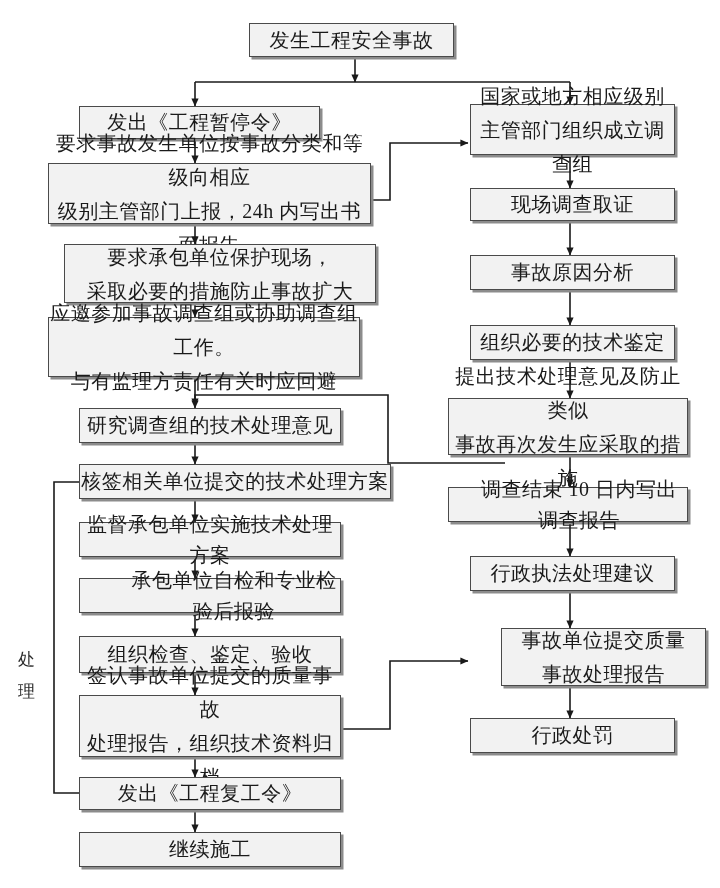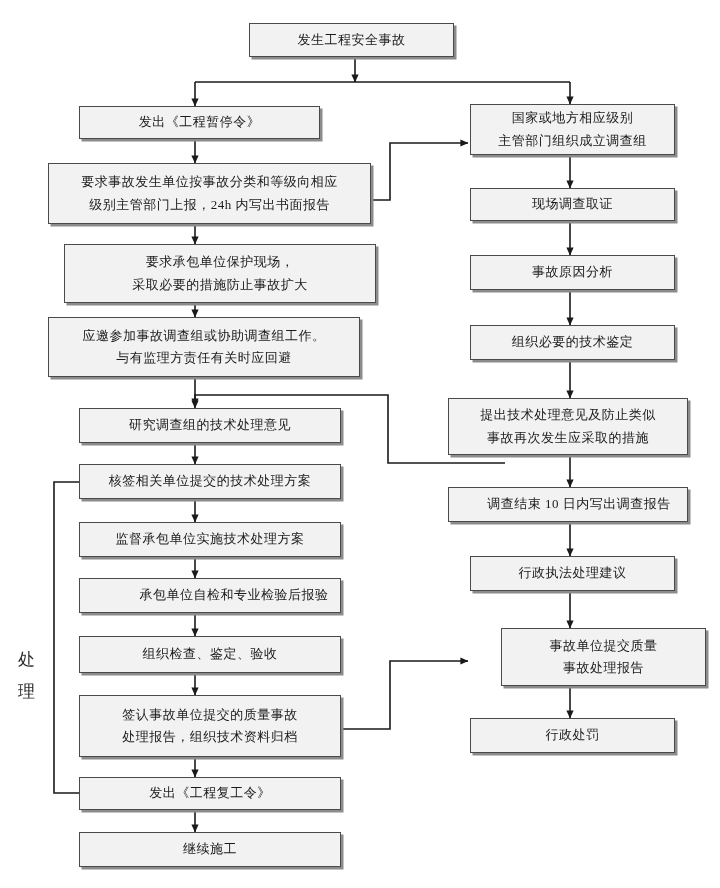--- a/index.html
+++ b/index.html
@@ -27,21 +27,21 @@
     box-sizing: border-box;
     background: #f2f2f2;
     border: 1px solid #4a4a4a;
     box-shadow: 2.5px 2.5px 0 0 #8c8c8c;
     display: flex;
     flex-direction: column;
     align-items: center;
     justify-content: center;
     text-align: center;
     color: #1a1a1a;
-    font-size: 13px;
+    font-size: 20px;
     line-height: 1.55;
     letter-spacing: 0.5px;
     white-space: pre-line;
     z-index: 2;
   }
   .node.two-line { line-height: 1.7; }
   .side-label {
     position: absolute;
     display: flex;
     flex-direction: column;
@@ -112,21 +112,21 @@
 级别主管部门上报，24h 内写出书面报告</div>
 
   <div class="node two-line" style="left:48px; top:244px; width:312px; height:59px;margin-left:16px;">要求承包单位保护现场，
 采取必要的措施防止事故扩大</div>
 
   <div class="node two-line" style="left:48px; top:317px; width:312px; height:60px;">应邀参加事故调查组或协助调查组工作。
 与有监理方责任有关时应回避</div>
 
   <div class="node" style="left:79px; top:408px; width:262px; height:35px;">研究调查组的技术处理意见</div>
 
-  <div class="node" style="left:79px; top:464px; width:262px; height:35px;">核签相关单位提交的技术处理方案</div>
+  <div class="node" style="left:79px; top:464px; width:312px; height:35px;">核签相关单位提交的技术处理方案</div>
 
   <div class="node" style="left:79px; top:522px; width:262px; height:35px;text-align:center;">监督承包单位实施技术处理方案</div>
 
   <div class="node" style="left:79px; top:578px; width:262px; height:35px;padding-left:48px;">承包单位自检和专业检验后报验</div>
 
   <div class="node" style="left:79px; top:636px; width:262px; height:37px;">组织检查、鉴定、验收</div>
 
   <div class="node two-line" style="left:79px; top:695px; width:262px; height:62px;">签认事故单位提交的质量事故
 处理报告，组织技术资料归档</div>
 

